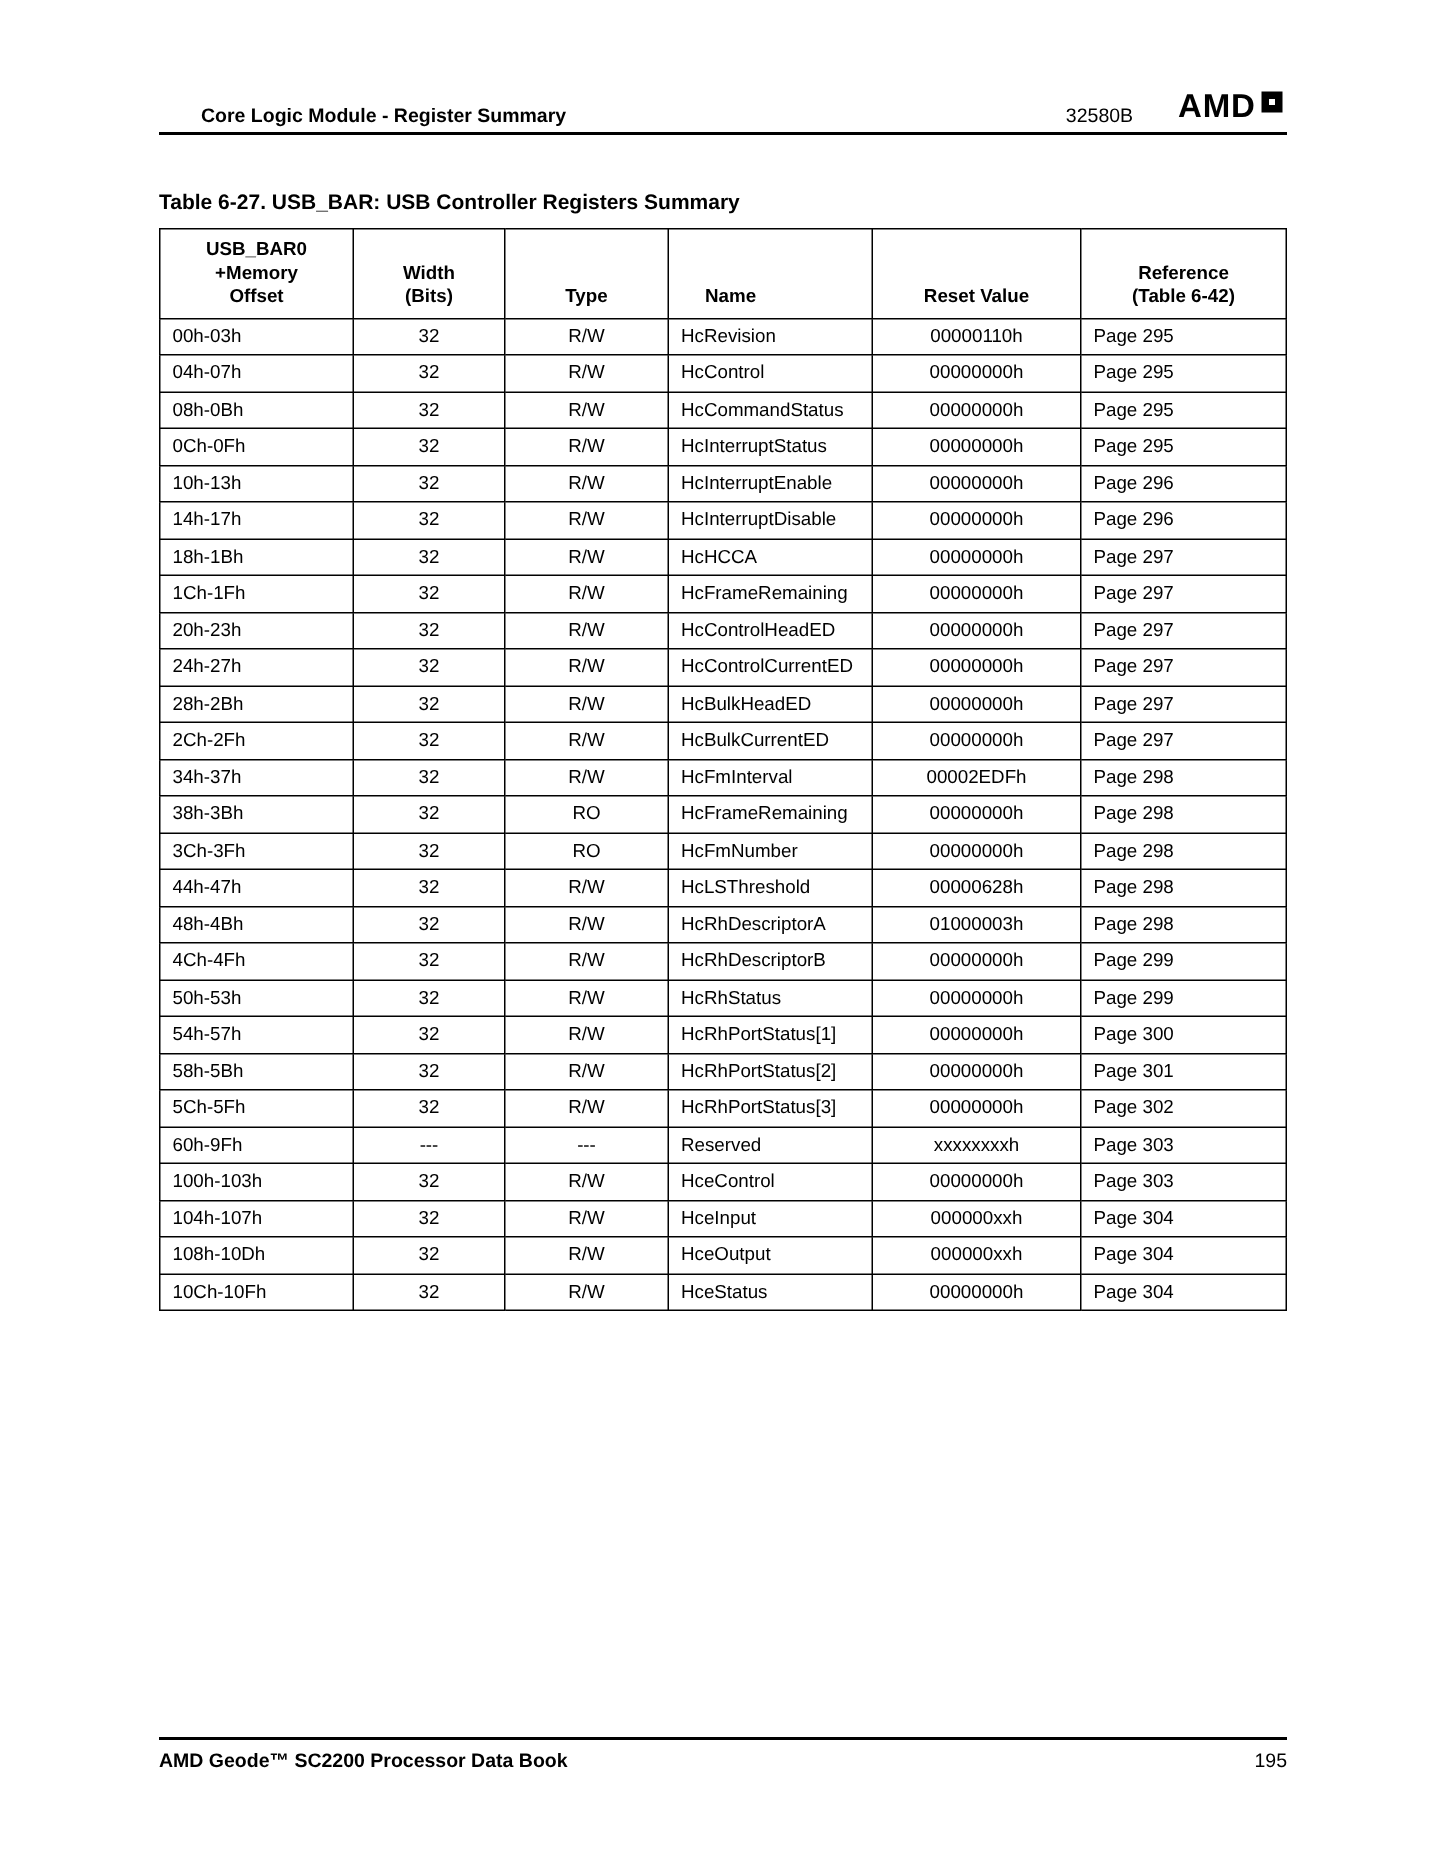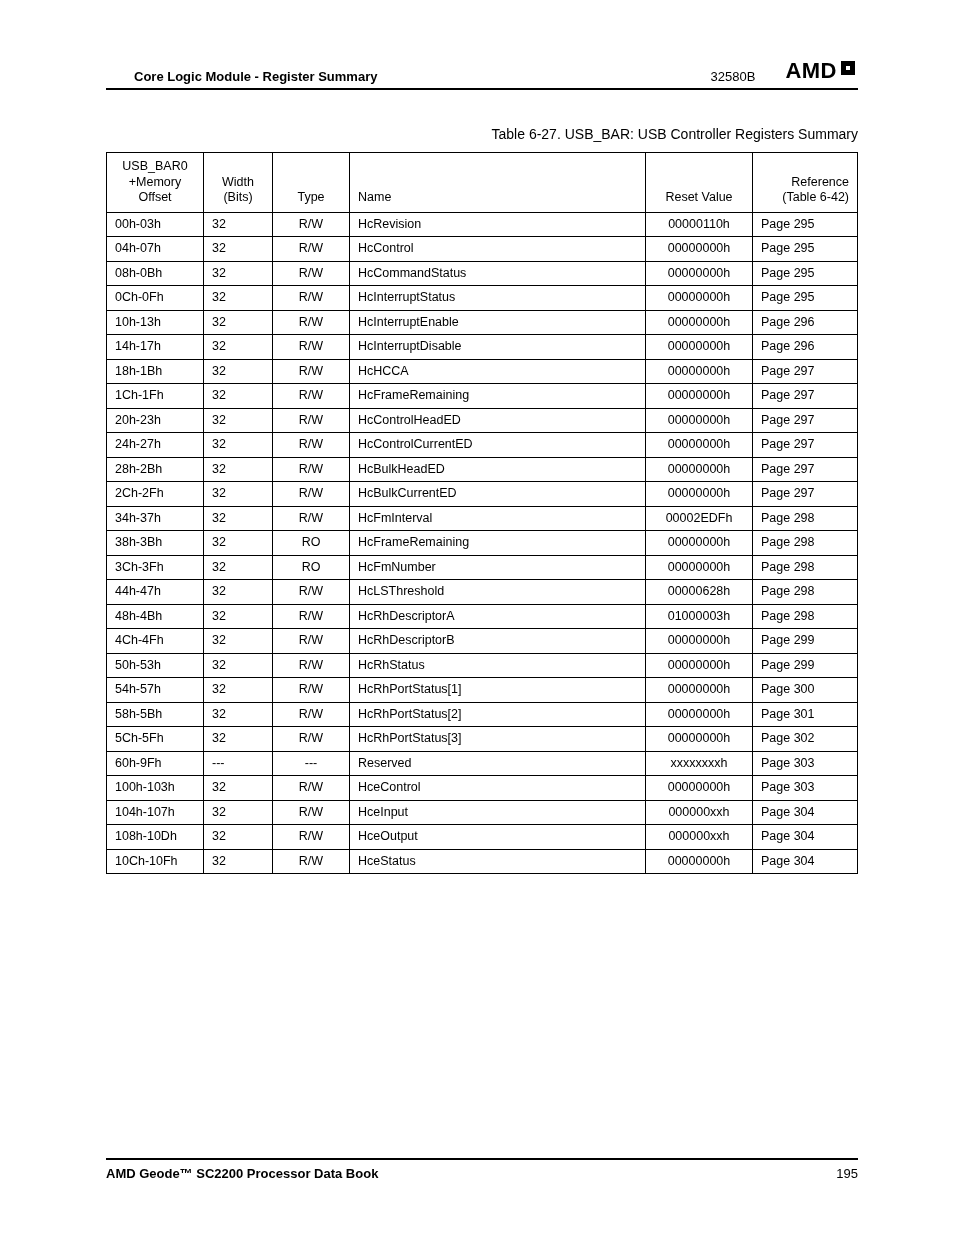--- a/index.html
+++ b/index.html
@@ -37,34 +37,34 @@
     font-size: 22px;
     letter-spacing: 0.5px;
     display: flex;
     align-items: flex-end;
   }
   .logo-arrow {
     display: inline-block;
     margin-left: 1px;
   }
   .table-caption {
-    text-align: right;
-    font-weight: normal;
+    text-align: left;
+    font-weight: bold;
     font-size: 14px;
     margin: 36px 0 10px 0;
   }
   table.reg {
     border-collapse: collapse;
     width: 100%;
     font-size: 12.5px;
   }
   table.reg th {
     border: 1.5px solid #000;
-    padding: 6px 8px;
-    font-weight: normal;
+    padding: 6px 24px;
+    font-weight: bold;
     text-align: left;
     vertical-align: bottom;
     line-height: 1.25;
   }
   table.reg th.c-offset { width: 80px; text-align: center; }
   table.reg th.c-width  { width: 52px; text-align: center; }
   table.reg th.c-type   { width: 60px; text-align: center; }
   table.reg th.c-name   { }
   table.reg th.c-reset  { width: 90px; text-align: center; }
   table.reg th.c-ref    { width: 88px; text-align: center; }
@@ -72,21 +72,21 @@
     border-left: 1.5px solid #000;
     border-right: 1.5px solid #000;
     border-bottom: 1px solid #000;
     padding: 3px 8px;
     line-height: 1.4;
   }
   table.reg tbody tr:last-child td {
     border-bottom: 1.5px solid #000;
   }
   .c-offset-td { }
-  .c-width-td  { }
+  .c-width-td  { text-align: center; }
   .c-type-td   { text-align: center; }
   .c-name-td   { }
   .c-reset-td  { text-align: center; }
   .c-ref-td    { }
   .footer {
     position: absolute;
     bottom: 54px;
     left: 106px;
     right: 96px;
     border-top: 2px solid #000;
@@ -126,21 +126,21 @@
 Offset</span>
           </th>
         <th class="c-width">
             <span style="white-space:pre-line;display:block;text-align:center">Width
 (Bits)</span>
           </th>
         <th class="c-type"><span>Type</span></th>
         <th class="c-name"><span>Name</span></th>
         <th class="c-reset"><span>Reset Value</span></th>
         <th class="c-ref">
-            <span style="white-space:pre-line;display:block;text-align:right">Reference
+            <span style="white-space:pre-line;display:block;text-align:center">Reference
 (Table 6-42)</span>
           </th>
       </tr>
     </thead>
     <tbody id="reg-body">
         <tr>
           <td class="c-offset-td">00h-03h</td>
           <td class="c-width-td">32</td>
           <td class="c-type-td">R/W</td>
           <td class="c-name-td">HcRevision</td>

